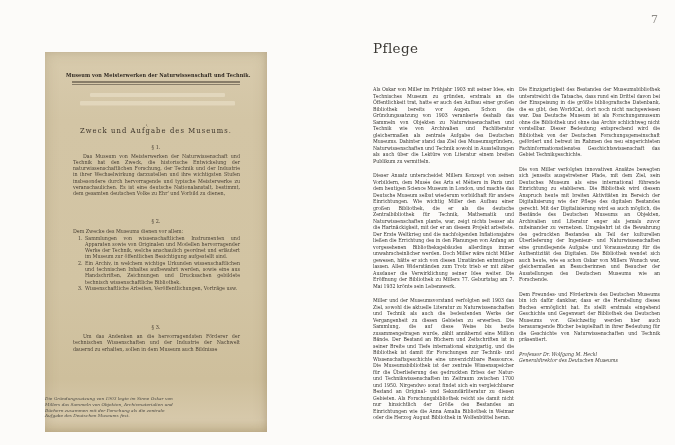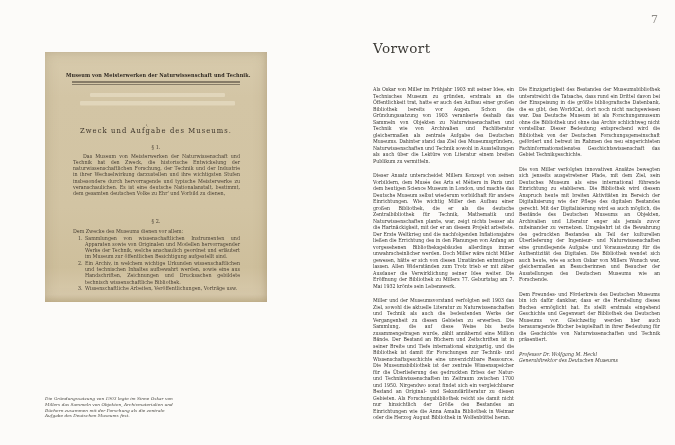--- a/index.html
+++ b/index.html
@@ -10,21 +10,21 @@
   }
   .spread{
     position:relative;
     width:675px;height:445px;
     background:#fcfbf9;
     overflow:hidden;
   }
 
   
   .doc-image{
-    position:absolute;left:45px;top:52px;width:222px;height:250px;
+    position:absolute;left:45px;top:52px;width:222px;height:380px;
     background:linear-gradient(180deg,#d8cbad 0%,#d3c5a5 18%,#d2c4a3 62%,#cebf9c 86%,#d7c9ab 97%,#cdbd99 100%);
     box-shadow:inset 0 0 14px rgba(120,100,68,.22), inset -2px 0 4px rgba(120,100,68,.12);
     color:#463d32;
     overflow:hidden;
   }
   .doc-inner{
     position:absolute;left:0;top:0;width:444px;height:682px;
     transform:scale(.5);transform-origin:0 0;
     font-size:9.6px;line-height:12.4px;
   }
@@ -144,21 +144,21 @@
       <div class="speck k2"></div>
     </div>
   </div>
 
   <div class="doc-caption">
     <div class="doc-caption-inner">Die Gründungssatzung von 1903 legte im Sinne Oskar von Millers das Sammeln von Objekten, Archivmaterialien und Büchern zusammen mit der Forschung als die zentrale Aufgabe des Deutschen Museums fest.</div>
   </div>
 
   <div class="page-number">7</div>
 
-  <div class="vorwort-heading">Vorwort</div>
+  <div class="vorwort-heading">Pflege</div>
 
   <div class="columns">
     <div class="col col-left">
       <p>Als Oskar von Miller im Frühjahr 1903 mit seiner Idee, ein Technisches Museum zu gründen, erstmals an die Öffentlichkeit trat, hatte er auch den Aufbau einer großen Bibliothek bereits vor Augen. Schon die Gründungssatzung von 1903 verankerte deshalb das Sammeln von Objekten zu Naturwissenschaften und Technik wie von Archivalien und Fachliteratur gleichermaßen als zentrale Aufgabe des Deutschen Museums. Dahinter stand das Ziel des Museumsgründers, Naturwissenschaften und Technik sowohl in Ausstellungen als auch über die Lektüre von Literatur einem breiten Publikum zu vermitteln.</p>
       <p>Dieser Ansatz unterscheidet Millers Konzept von seinen Vorbildern, dem Musée des Arts et Métiers in Paris und dem heutigen Science Museum in London, und machte das Deutsche Museum selbst wiederum vorbildhaft für andere Einrichtungen. Wie wichtig Miller den Aufbau einer großen Bibliothek, die er als die deutsche Zentralbibliothek für Technik, Mathematik und Naturwissenschaften plante, war, zeigt nichts besser als die Hartnäckigkeit, mit der er an diesem Projekt arbeitete. Der Erste Weltkrieg und die nachfolgenden Inflationsjahre ließen die Errichtung des in den Planungen von Anfang an vorgesehenen Bibliotheksgebäudes allerdings immer unwahrscheinlicher werden. Doch Miller wäre nicht Miller gewesen, hätte er sich von diesen Umständen entmutigen lassen. Allen Widerständen zum Trotz trieb er mit zäher Ausdauer die Verwirklichung seiner Idee weiter. Die Eröffnung der Bibliothek zu Millers 77. Geburtstag am 7. Mai 1932 krönte sein Lebenswerk.</p>
       <p>Miller und der Museumsvorstand verfolgten seit 1903 das Ziel, sowohl die aktuelle Literatur zu Naturwissenschaften und Technik als auch die bedeutenden Werke der Vergangenheit zu diesen Gebieten zu erwerben. Die Sammlung, die auf diese Weise bis heute zusammengetragen wurde, zählt annähernd eine Million Bände. Der Bestand an Büchern und Zeitschriften ist in seiner Breite und Tiefe international einzigartig, und die Bibliothek ist damit für Forschungen zur Technik- und Wissenschaftsgeschichte eine unverzichtbare Ressource. Die Museumsbibliothek ist der zentrale Wissensspeicher für die Überlieferung des gedruckten Erbes der Natur- und Technikwissenschaften im Zeitraum zwischen 1700 und 1950. Nirgendwo sonst findet sich ein vergleichbarer Bestand an Original- und Sekundärliteratur zu diesen Gebieten. Als Forschungsbibliothek reicht sie damit nicht nur hinsichtlich der Größe des Bestandes an Einrichtungen wie die Anna Amalia Bibliothek in Weimar oder die Herzog August Bibliothek in Wolfenbüttel heran.</p>
     </div>
     <div class="col col-right">
       <p>Die Einzigartigkeit des Bestandes der Museumsbibliothek unterstreicht die Tatsache, dass rund ein Drittel davon bei der Einspeisung in die größte bibliografische Datenbank, die es gibt, den WorldCat, dort noch nicht nachgewiesen war. Das Deutsche Museum ist als Forschungsmuseum ohne die Bibliothek und ohne das Archiv schlichtweg nicht vorstellbar. Dieser Bedeutung entsprechend wird die Bibliothek von der Deutschen Forschungsgemeinschaft gefördert und betreut im Rahmen des neu eingerichteten Fachinformationsdienstes Geschichtswissenschaft das Gebiet Technikgeschichte.</p>
       <p>Die von Miller verfolgten innovativen Ansätze bewegten sich jenseits ausgetretener Pfade, mit dem Ziel, sein Deutsches Museum als eine international führende Einrichtung zu etablieren. Die Bibliothek wird diesem Anspruch heute mit breiten Aktivitäten im Bereich der Digitalisierung wie der Pflege des digitalen Bestandes gerecht. Mit der Digitalisierung wird es auch möglich, die Bestände des Deutschen Museums an Objekten, Archivalien und Literatur enger als jemals zuvor miteinander zu vernetzen. Umgekehrt ist die Bewahrung des gedruckten Bestandes als Teil der kulturellen Überlieferung der Ingenieur- und Naturwissenschaften eine grundlegende Aufgabe und Voraussetzung für die Authentizität des Digitalen. Die Bibliothek wendet sich auch heute, wie es schon Oskar von Millers Wunsch war, gleichermaßen an Besucherinnen und Besucher der Ausstellungen des Deutschen Museums wie an Forschende.</p>

